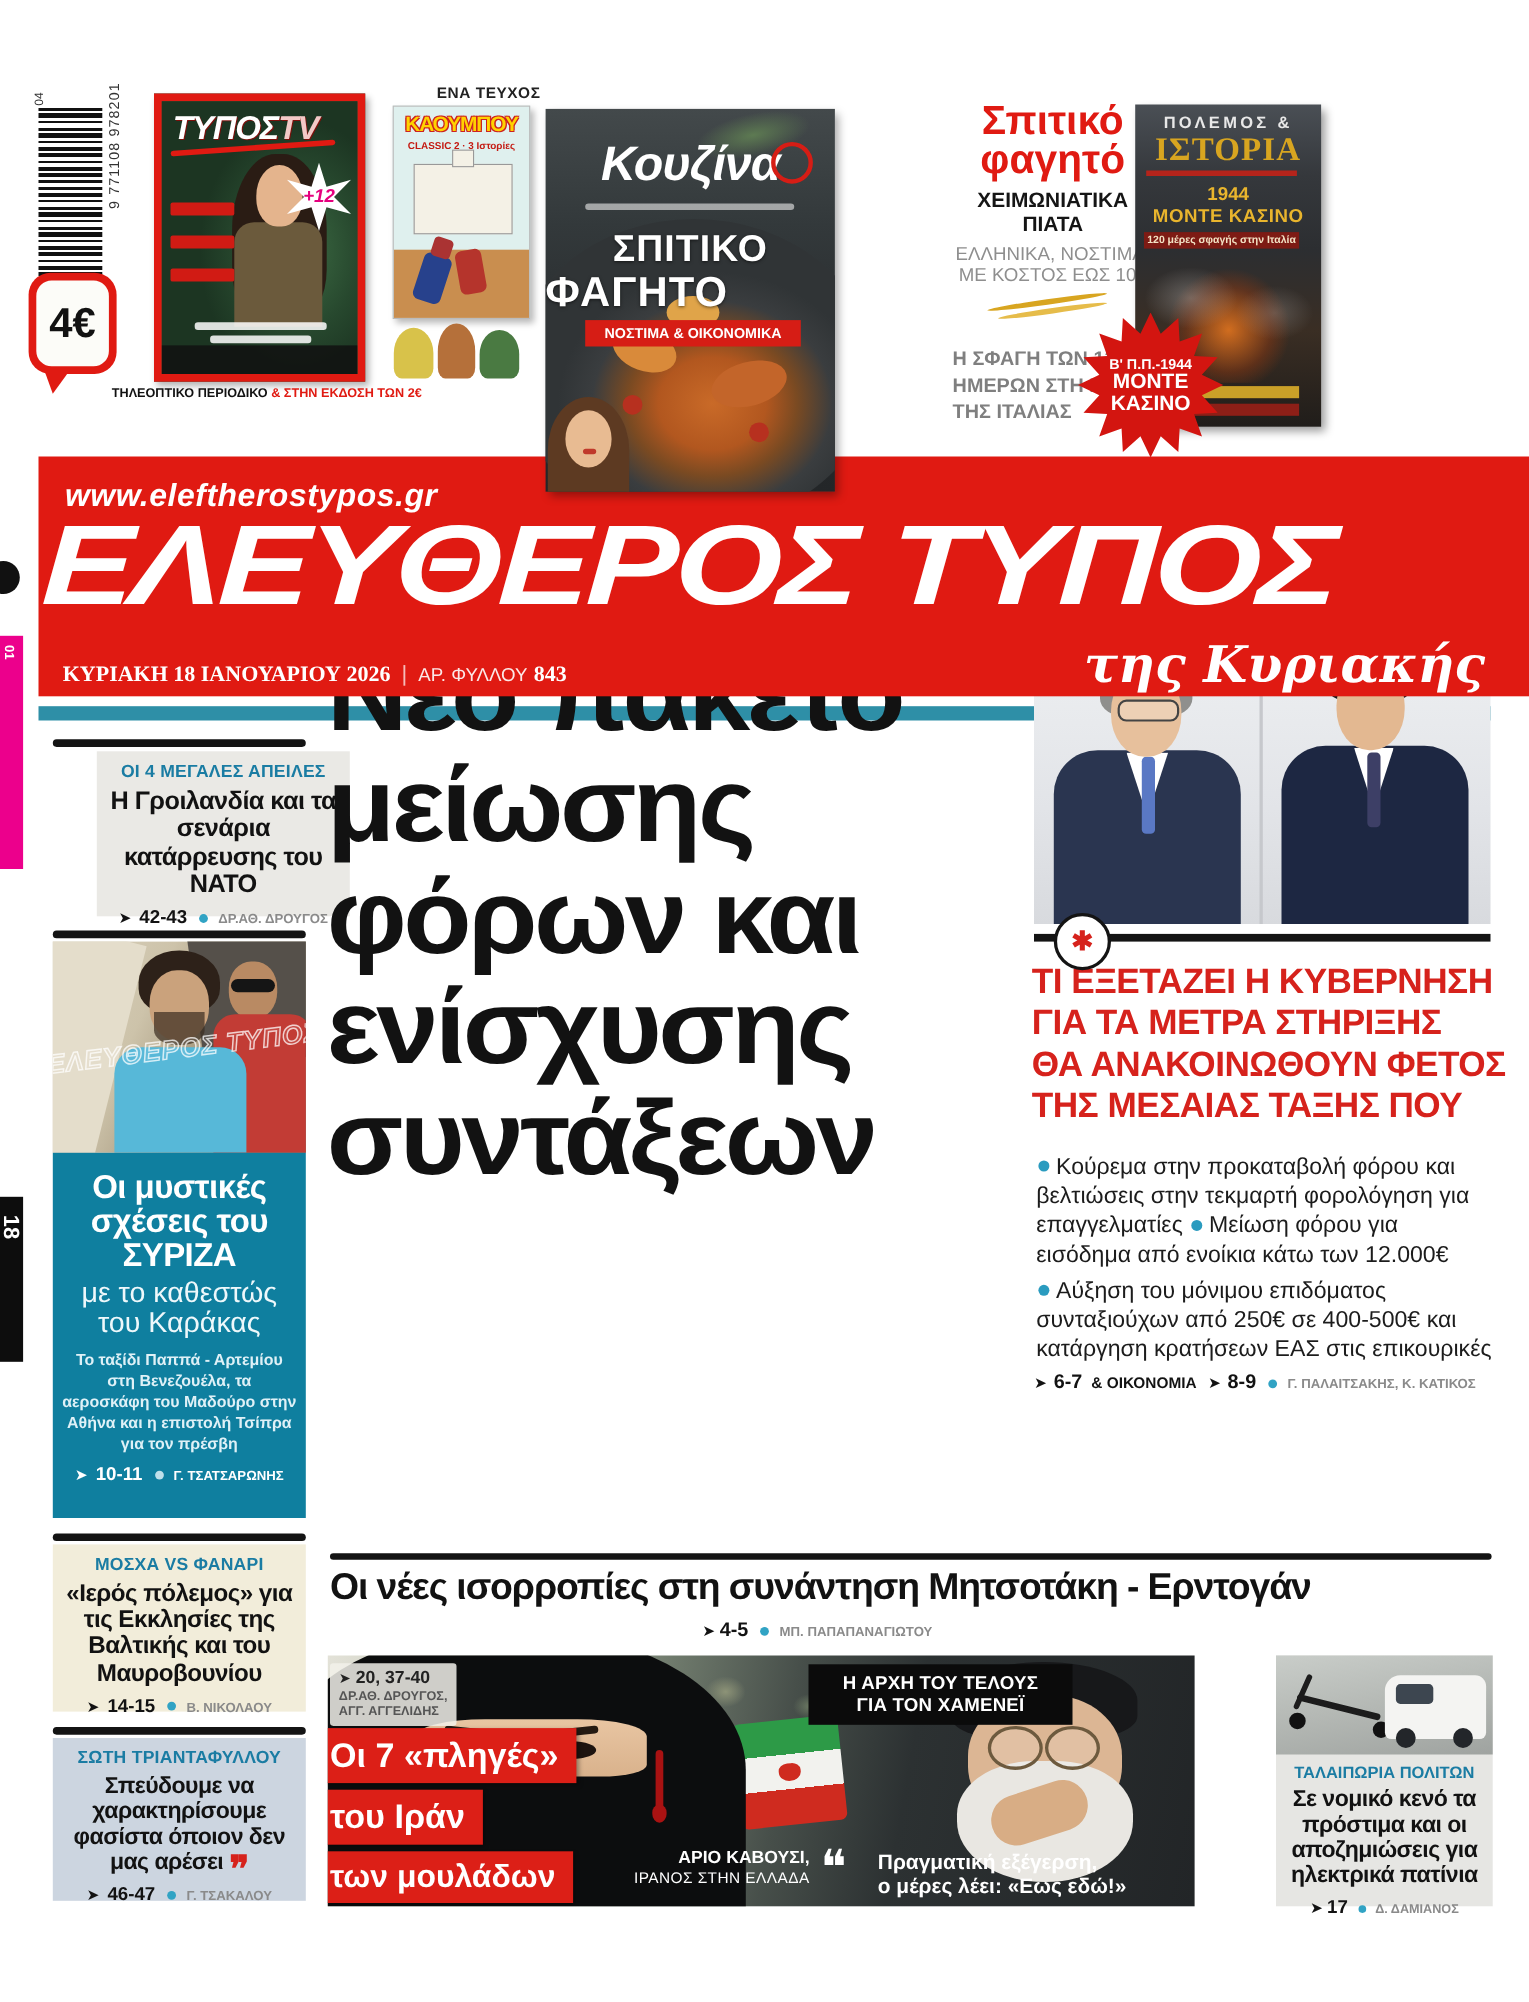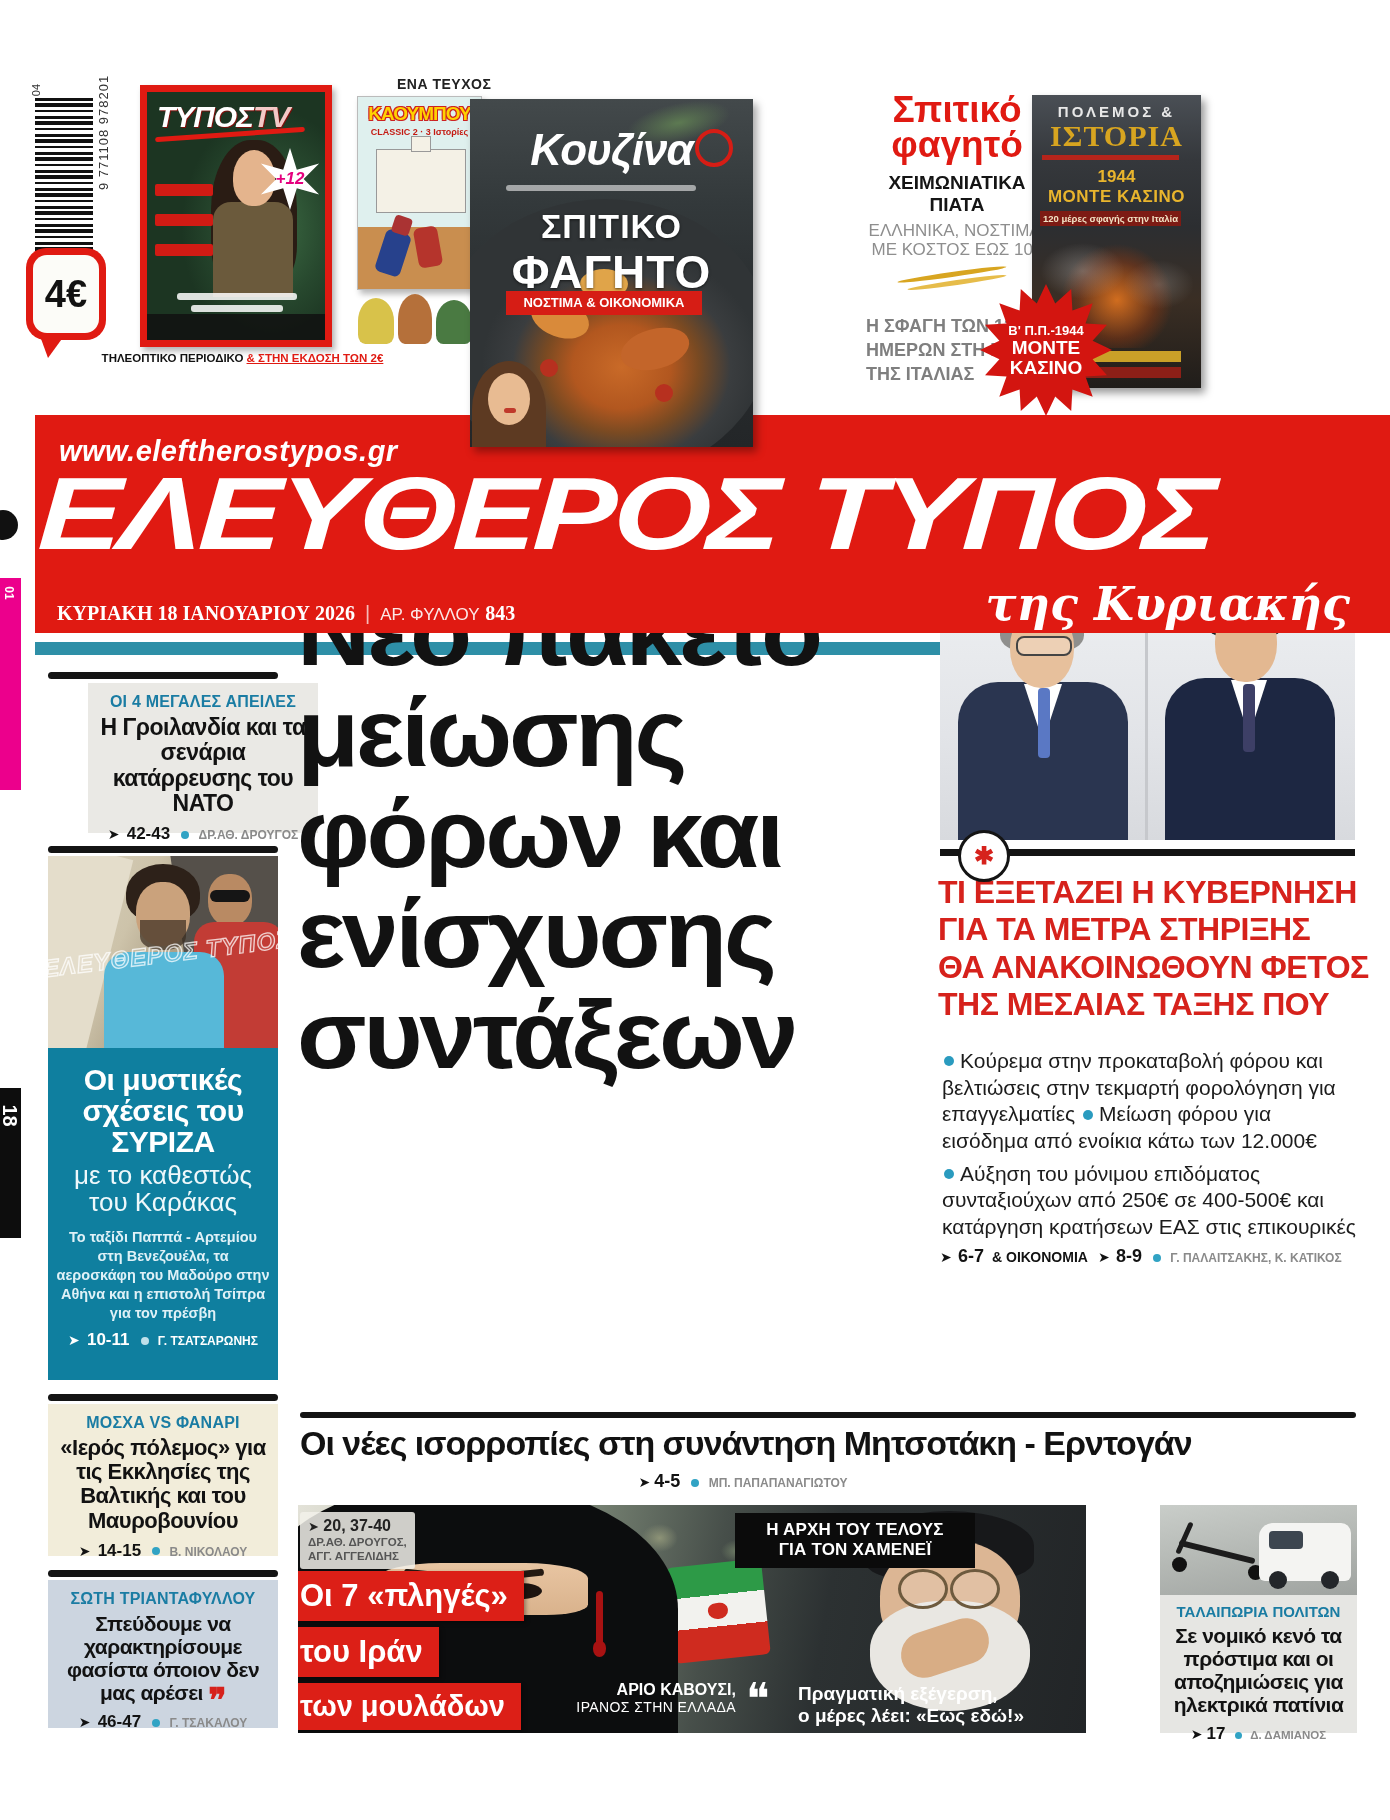--- a/index.html
+++ b/index.html
@@ -31,48 +31,48 @@
   .tv-woman-body{position:absolute;left:66px;top:110px;width:80px;height:95px;background:#6b5a3c;border-radius:18px 18px 0 0;}
   .tv-logo{position:absolute;left:10px;top:8px;font-size:30px;font-weight:900;font-style:italic;color:#fff;text-shadow:1px 1px 0 #7d0f0b;letter-spacing:-1px;}
   .tv-logo em{color:#f3c9c7;}
   .tv-swoosh{position:absolute;left:8px;top:40px;width:150px;height:5px;background:#e01a12;border-radius:3px;transform:rotate(-4deg);}
   .tv-chip{position:absolute;left:8px;width:58px;height:12px;background:#d11b14;border-radius:2px;}
   .tv-star{position:absolute;right:4px;top:56px;width:62px;height:62px;background:#fff;clip-path:polygon(50% 0,61% 35%,97% 25%,72% 50%,97% 75%,61% 65%,50% 100%,39% 65%,3% 75%,28% 50%,3% 25%,39% 35%);display:flex;align-items:center;justify-content:center;}
   .tv-star b{color:#e5007e;font-size:17px;font-style:italic;}
   .tv-bottom{position:absolute;left:0;bottom:0;width:100%;height:26px;background:#111;opacity:.85;}
   .tv-bar{position:absolute;height:7px;background:rgba(255,255,255,.85);border-radius:3px;}
   .typostv-caption{left:100px;top:352px;width:285px;text-align:center;font-size:11.5px;font-weight:bold;color:#111;}
-  .typostv-caption b{color:#e01a12;text-decoration:underline;}
+  .typostv-caption b{color:#e01a12;}
 
   .ena-label{left:397px;top:76px;font-size:14px;font-weight:900;color:#222;letter-spacing:.5px;}
   .mag-comic{left:357px;top:96px;width:123px;height:192px;background:#dff0ee;border:1px solid #bbb;box-shadow:3px 4px 6px rgba(0,0,0,.28);overflow:hidden;}
   .comic-title{position:absolute;left:4px;top:6px;width:115px;text-align:center;font-size:19px;font-weight:900;color:#ffd200;text-shadow:1px 1px 0 #c22,-1px -1px 0 #c22,1px -1px 0 #c22,-1px 1px 0 #c22;letter-spacing:-1px;}
   .comic-sub{position:absolute;left:0;top:30px;width:100%;text-align:center;font-size:9px;font-weight:bold;color:#c41a12;}
   .comic-church{position:absolute;left:18px;top:52px;width:88px;height:62px;background:#f4f1e6;border:1px solid #999;}
   .comic-church:before{content:"";position:absolute;left:34px;top:-14px;width:18px;height:14px;background:#f4f1e6;border:1px solid #999;}
   .comic-ground{position:absolute;left:0;bottom:0;width:100%;height:62px;background:#c98e4f;}
   .comic-fig1{position:absolute;left:22px;bottom:14px;width:26px;height:44px;background:#27418c;border-radius:6px;transform:rotate(18deg);}
   .comic-fig1:before{content:"";position:absolute;left:4px;top:-16px;width:18px;height:18px;background:#a33;border-radius:4px;}
   .comic-fig2{position:absolute;left:58px;bottom:22px;width:24px;height:40px;background:#b5342c;border-radius:6px;transform:rotate(-10deg);}
   .comic-chars{left:352px;top:288px;width:140px;height:60px;overflow:hidden;}
   .cc{position:absolute;border-radius:50% 50% 20% 20%;}
 
-  .mag-kouzina{left:470px;top:99px;width:263px;height:348px;z-index:6;overflow:hidden;box-shadow:4px 5px 8px rgba(0,0,0,.35);
-     background:linear-gradient(180deg,#43494b 0%,#33393b 30%,#2b2f31 55%,#232628 100%);padding-left:20px;}
+  .mag-kouzina{left:496px;top:99px;width:263px;height:348px;z-index:6;overflow:hidden;box-shadow:4px 5px 8px rgba(0,0,0,.35);
+     background:linear-gradient(180deg,#43494b 0%,#33393b 30%,#2b2f31 55%,#232628 100%);}
   .kz-leaf{position:absolute;right:14px;top:-8px;width:150px;height:70px;background:radial-gradient(70px 26px at 60% 50%,#5d7a52 0%,rgba(70,90,60,.0) 75%);transform:rotate(-12deg);}
   .kz-logo{position:absolute;left:0;top:26px;width:100%;text-align:center;font-size:44px;font-style:italic;font-weight:bold;color:#fff;letter-spacing:-1px;}
   .kz-ring{position:absolute;right:20px;top:30px;width:30px;height:30px;border:4px solid #d61d15;border-radius:50%;}
   .kz-tag{position:absolute;left:36px;top:86px;width:190px;height:6px;background:rgba(255,255,255,.55);border-radius:3px;}
   .kz-pan{position:absolute;left:-30px;top:100px;width:330px;height:280px;border-radius:50%;background:radial-gradient(140px 120px at 55% 60%,#c96a28 0%,#b2571f 35%,#7a4a22 55%,#3a3d3f 78%,#303436 100%);}
   .kz-food1{position:absolute;left:60px;top:200px;width:60px;height:38px;background:#d98a3a;border-radius:50%;transform:rotate(20deg);}
   .kz-food2{position:absolute;left:150px;top:230px;width:70px;height:40px;background:#c3652a;border-radius:50%;transform:rotate(-15deg);}
   .kz-food3{position:absolute;left:110px;top:170px;width:48px;height:30px;background:#e0a449;border-radius:50%;}
   .kz-tom{position:absolute;width:18px;height:18px;background:#b7301f;border-radius:50%;}
   .kz-line1{position:absolute;left:0;top:108px;width:100%;text-align:center;font-size:34px;font-weight:900;color:#fff;letter-spacing:1px;text-shadow:0 1px 3px rgba(0,0,0,.6);}
-  .kz-line2{position:absolute;left:0;top:146px;width:100%;text-align:center;font-size:46px;font-weight:900;color:#fff;letter-spacing:1px;text-shadow:0 1px 3px rgba(0,0,0,.6);}
+  .kz-line2{position:absolute;left:0;top:146px;width:100%;text-align:left;font-size:38px;font-weight:900;color:#fff;letter-spacing:1px;text-shadow:0 1px 3px rgba(0,0,0,.6);}
   .kz-ribbon{position:absolute;left:36px;top:192px;width:196px;height:24px;background:#d61d15;color:#fff;font-size:13px;font-weight:bold;text-align:center;line-height:24px;}
   .kz-woman-hair{position:absolute;left:2px;bottom:-10px;width:74px;height:96px;background:#5d3a22;border-radius:50% 50% 0 0;}
   .kz-woman-face{position:absolute;left:18px;bottom:22px;width:42px;height:52px;background:#e8bb92;border-radius:50%;}
   .kz-woman-lips{position:absolute;left:34px;bottom:34px;width:12px;height:5px;background:#c0392b;border-radius:3px;}
 
   .promo-food{left:862px;top:92px;width:190px;}
   .pf-t{font-size:37px;line-height:.95;font-weight:900;color:#e01a12;text-align:center;font-family:"Liberation Sans",sans-serif;}
   .pf-sub{margin-top:10px;font-size:19px;font-weight:900;color:#151515;text-align:center;}
   .pf-desc{margin-top:6px;font-size:17px;color:#8e8e8e;text-align:center;line-height:1.1;}
   .pf-swoosh{position:relative;margin:12px auto 0;width:120px;height:16px;}

